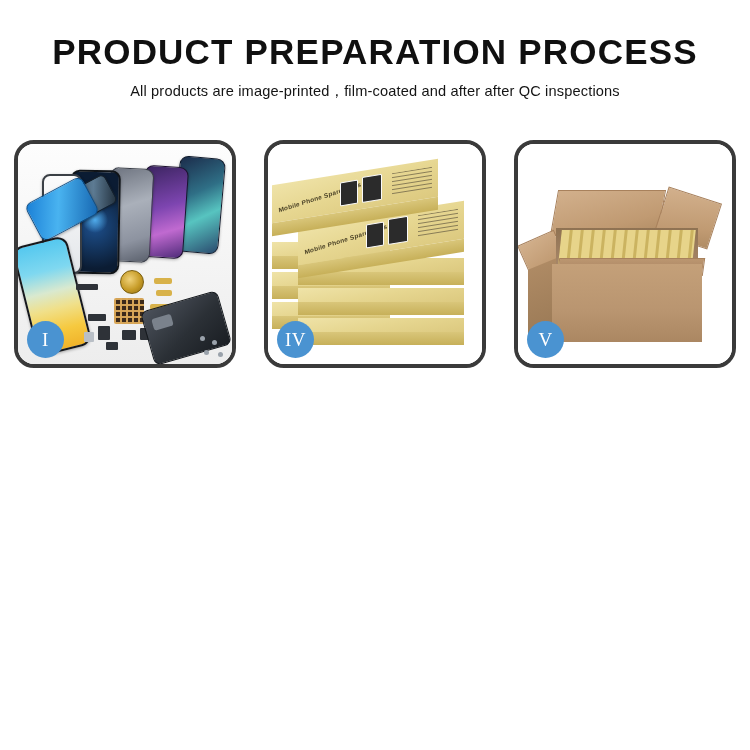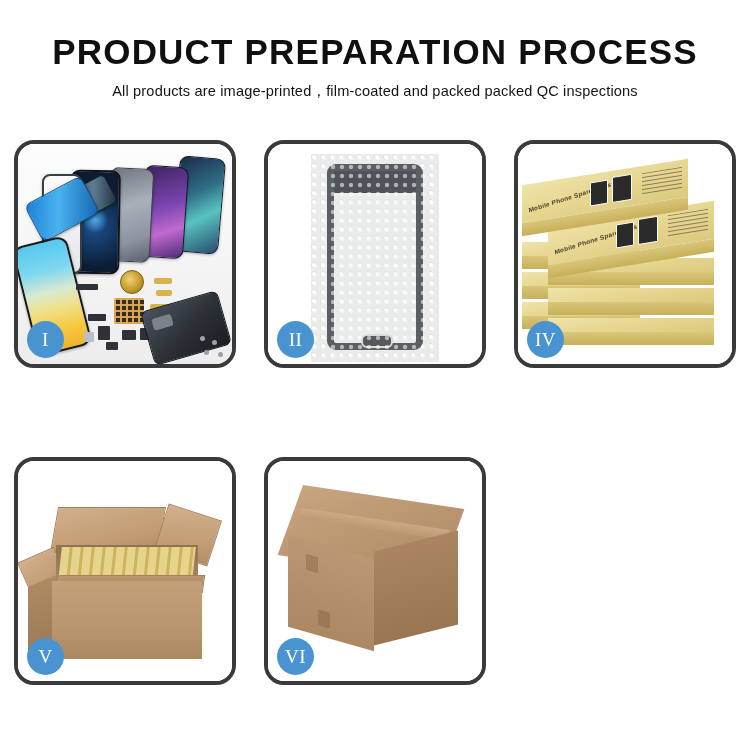--- a/index.html
+++ b/index.html
@@ -471,21 +471,21 @@
     border-radius: 1px;
   }
 </style>
 </head>
 <body>
 
 <div class="page">
 
   <div class="header">
     <div class="title">PRODUCT PREPARATION PROCESS</div>
-    <div class="subtitle">All products are image-printed，film-coated and packed packed QC inspections</div>
+    <div class="subtitle">All products are image-printed，film-coated and after after QC inspections</div>
   </div>
 
   <div class="grid">
 
     <div class="panel">
       <div class="stage">
         <div class="p1-bg"></div>
 
         <div class="phone ph-far"></div>
         <div class="phone ph-purple"></div>
@@ -516,29 +516,20 @@
         <div class="screws">
           <div class="screw" style="left:2px; top:2px;"></div>
           <div class="screw" style="left:14px; top:6px;"></div>
           <div class="screw" style="left:6px; top:16px;"></div>
           <div class="screw" style="left:20px; top:18px;"></div>
         </div>
       </div>
       <div class="badge">I</div>
     </div>
 
-    <div class="panel">
-      <div class="stage">
-        <div class="p2-bg"></div>
-        <div class="wrap-sheet"></div>
-        <div class="wrap-screen"></div>
-        <div class="wrap-overlay"></div>
-      </div>
-      <div class="badge">II</div>
-    </div>
 
 
     <div class="panel">
       <div class="stage">
         <div class="p4-bg"></div>
         <div class="stack">
 
           <div class="kbox" style="left:0px; top:82px; width:118px; height:14px;">
             <div class="top"></div>
             <div class="side"></div>
@@ -598,28 +589,15 @@
         <div class="flap flap-left"></div>
         <div class="carton-inner"></div>
         <div class="carton-goods"></div>
         <div class="flap flap-front"></div>
         <div class="carton-left"></div>
         <div class="carton-body"></div>
       </div>
       <div class="badge">V</div>
     </div>
 
-    <div class="panel">
-      <div class="stage">
-        <div class="p6-bg"></div>
-        <div class="sealed-top"></div>
-        <div class="sealed-tape"></div>
-        <div class="sealed-left">
-          <div class="sealed-mark" style="left:18px; top:14px;"></div>
-          <div class="sealed-mark" style="left:30px; top:66px;"></div>
-        </div>
-        <div class="sealed-right"></div>
-      </div>
-      <div class="badge">VI</div>
-    </div>
 
   </div>
 </div>
 
 </body></html>

